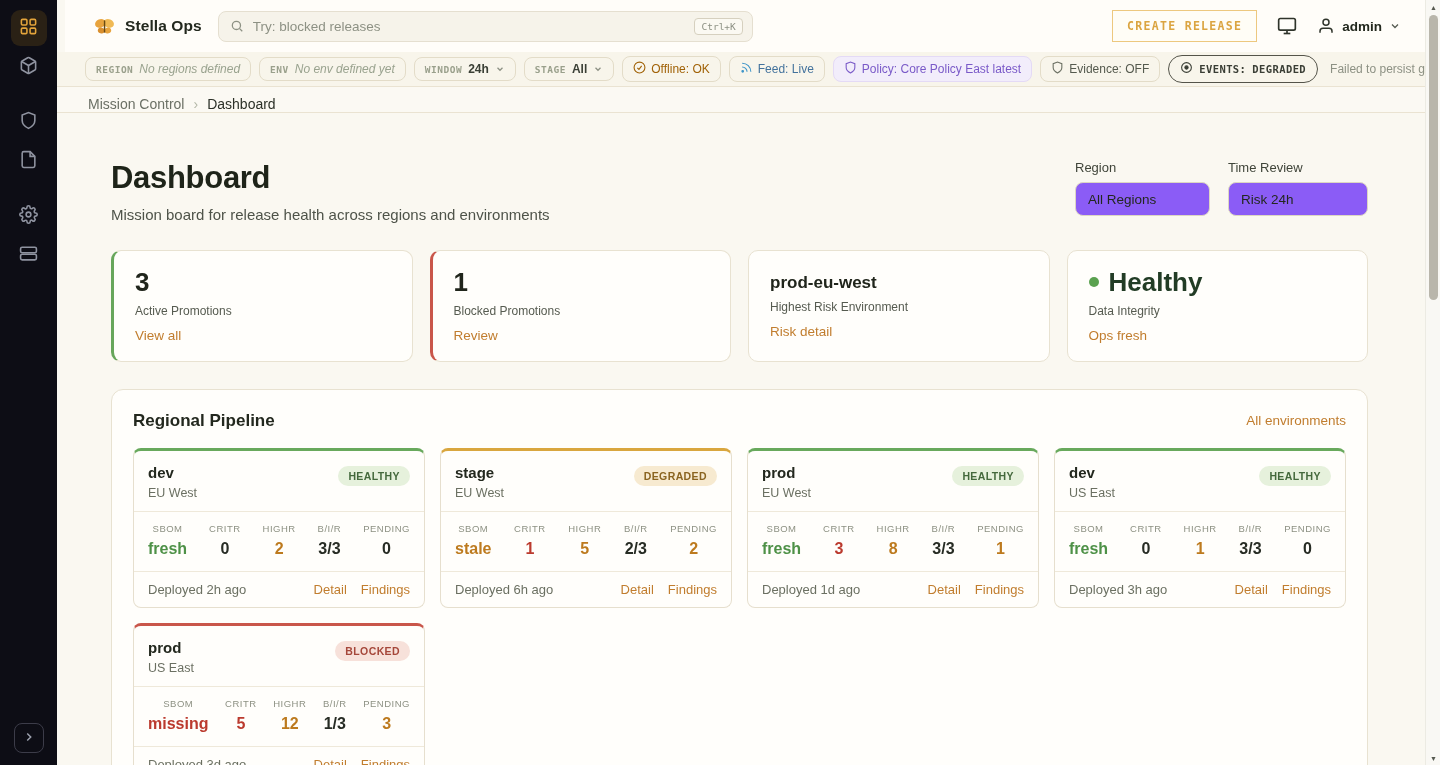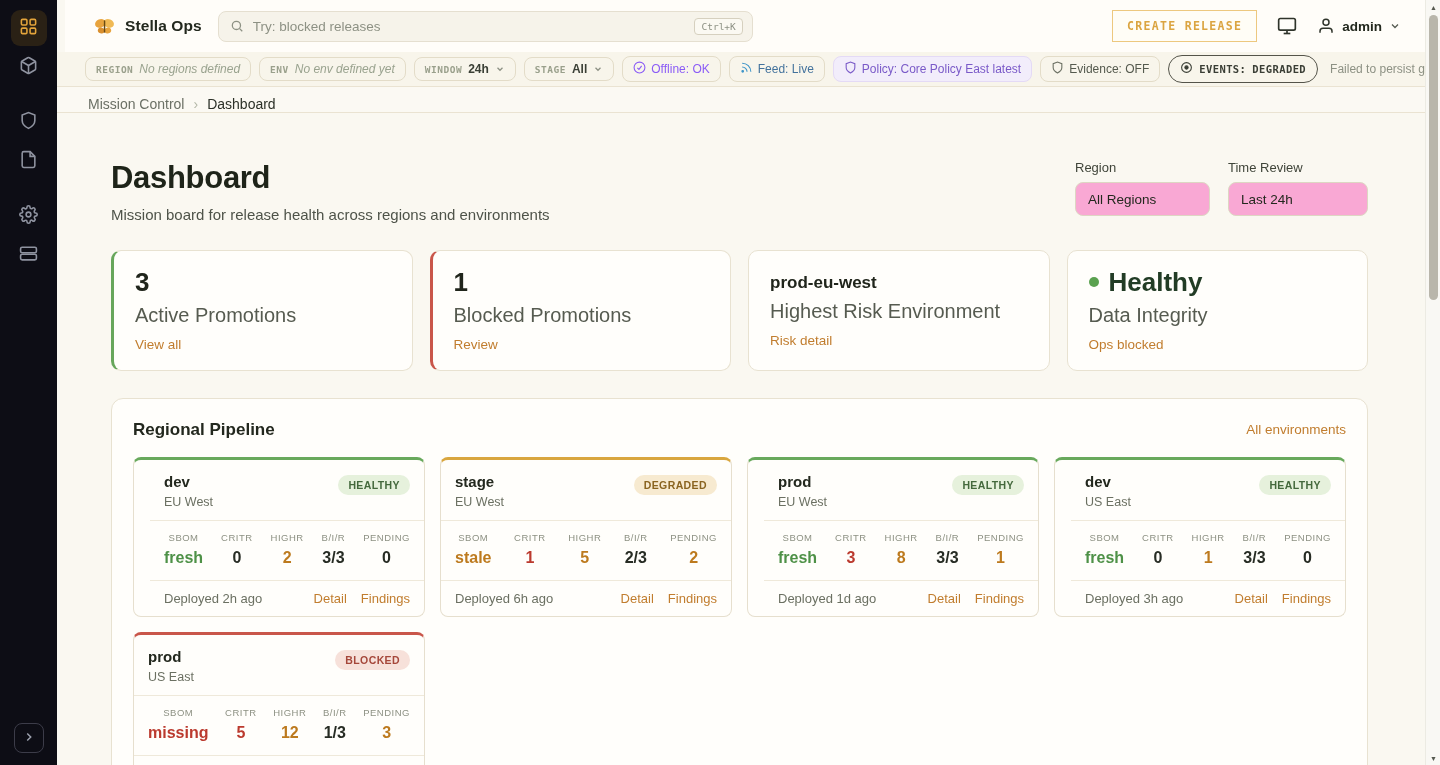--- a/index.html
+++ b/index.html
@@ -46,21 +46,21 @@
   
   .contextbar { height:35px; flex-shrink:0; background:#f8f5eb; border-bottom:1px solid #eae3d2; display:flex; align-items:center; gap:8px; padding:0 12px 0 28px; white-space:nowrap; overflow:hidden; }
   .chip { display:inline-flex; align-items:center; gap:6px; border:1px solid #e3dcc8; border-radius:8px; padding:4px 10px; background:transparent; flex-shrink:0; }
   .chip-label { font-family:"DejaVu Sans Mono", monospace; font-size:9.5px; letter-spacing:.5px; color:#9aa08c; font-weight:bold; }
   .chip-italic { font-style:italic; font-size:12px; color:#9aa38f; }
   .chip-strong { font-size:12px; font-weight:bold; color:#3a3f35; }
   .chip .cchev { color:#8d9184; display:flex; }
   .chip .cchev svg { width:10px; height:10px; }
   .status-chip { font-size:12px; gap:5px; }
   .status-chip svg { width:13px; height:13px; }
-  .chip.offline { color:#8b5cf6; }
+  .chip.offline { color:#a16207; }
   .chip.feed { color:#43729c; }
   .chip.feed svg { color:#3d94c8; }
   .chip.policy { color:#7a5ac8; background:#f2edfb; border-color:#e4daf6; }
   .chip.evidence { color:#555a4e; }
   .chip.evidence svg { color:#6a6f62; }
   .events-pill { border:1px solid #54544a; border-radius:999px; padding:4px 11px; gap:6px; display:inline-flex; align-items:center; color:#3a3e35; flex-shrink:0; }
   .events-pill svg { width:13px; height:13px; }
   .events-text { font-family:"DejaVu Sans Mono", monospace; font-size:10.5px; font-weight:bold; letter-spacing:.4px; }
   .ctx-warning { font-size:12px; color:#8d9184; margin-left:4px; flex-shrink:0; }
 
@@ -70,44 +70,44 @@
   .bc-sep { color:#b4b8a8; }
   .bc-current { color:#2c3128; }
 
   
   .content { flex:1; padding:47px 57px 0 54px; overflow:hidden; }
   .title-row { display:flex; justify-content:space-between; align-items:flex-start; }
   .page-title { font-size:31px; font-weight:bold; color:#1e2419; letter-spacing:-.3px; }
   .page-subtitle { margin-top:10px; font-size:15px; color:#4e5349; }
   .filters { display:flex; gap:18px; }
   .filter-label { font-size:13px; color:#3f4439; margin-bottom:7px; }
-  .select { height:34px; border:1px solid #ddd6c3; border-radius:8px; background:#f9a8d4; display:flex; align-items:center; padding:0 12px; font-size:13.5px; color:#23281e; }
+  .select { height:34px; border:1px solid #ddd6c3; border-radius:8px; background:#8b5cf6; display:flex; align-items:center; padding:0 12px; font-size:13.5px; color:#23281e; }
   .select.region { width:135px; } .select.window { width:140px; }
 
   
   .stats-grid { margin-top:27px; display:grid; grid-template-columns:repeat(4, 1fr); gap:17px; }
   .stat-card { background:#fffefb; border:1px solid #e8e2d1; border-radius:10px; padding:17px 21px; min-height:108px; }
   .stat-card[data-accent="green"] { border-left:3px solid #67a65b; }
   .stat-card[data-accent="red"] { border-left:3px solid #c9564a; }
   .stat-value { font-size:26px; font-weight:bold; color:#20251b; line-height:1.1; }
   .stat-value.small { font-size:17px; padding-top:6px; }
   .stat-value.healthy { color:#223c25; display:flex; align-items:center; }
   .dot { width:10px; height:10px; border-radius:50%; background:#5aa14f; display:inline-block; margin-right:10px; }
-  .stat-label { margin-top:7px; font-size:20px; color:#565b50; }
+  .stat-label { margin-top:7px; font-size:12px; color:#565b50; }
   .stat-link { display:inline-block; margin-top:10px; font-size:13.5px; color:#c17d2e; }
 
   
   .panel { margin-top:27px; background:#fffefb; border:1px solid #e8e2d1; border-radius:12px; padding:21px; }
   .panel-head { display:flex; justify-content:space-between; align-items:center; }
   .panel-title { font-size:17px; font-weight:bold; color:#23281e; }
   .panel-link { font-size:13.5px; color:#c17d2e; }
   .pgrid { margin-top:17px; display:grid; grid-template-columns:repeat(4, 1fr); gap:15px; }
 
   .pcard { background:#fffefb; border:1px solid #e6dfce; border-top-width:3px; border-radius:8px; }
-  .pcard[data-status="healthy"] { border-top-color:#68a95c;padding-left:16px; }
+  .pcard[data-status="healthy"] { border-top-color:#68a95c; }
   .pcard[data-status="degraded"] { border-top-color:#d9a63e; }
   .pcard[data-status="blocked"] { border-top-color:#c9564a; }
   .pcard-head { padding:13px 14px 11px; display:flex; justify-content:space-between; align-items:flex-start; }
   .pname { font-size:15px; font-weight:bold; color:#23281e; line-height:18px; }
   .pregion { font-size:12.5px; color:#6b7062; margin-top:4px; }
   .badge { font-size:10.5px; font-weight:bold; letter-spacing:.4px; padding:4px 10px; border-radius:10px; margin-top:2px; }
   .badge[data-status="healthy"] { background:#e6f1dc; color:#44693c; }
   .badge[data-status="degraded"] { background:#f7ead0; color:#8a6420; }
   .badge[data-status="blocked"] { background:#f7e1da; color:#a5473a; }
   .pstats { display:flex; justify-content:space-between; padding:11px 14px 13px; border-top:1px solid #efe9da; }
@@ -316,21 +316,21 @@
           <h1 class="page-title" data-interactable="false">Dashboard</h1>
           <div class="page-subtitle" data-interactable="false">Mission board for release health across regions and environments</div>
         </div>
         <div class="filters" data-interactable="false">
           <div class="filter" data-interactable="false">
             <div class="filter-label" data-interactable="false">Region</div>
             <div class="select region" data-interactable="true">All Regions</div>
           </div>
           <div class="filter" data-interactable="false">
             <div class="filter-label" data-interactable="false">Time Review</div>
-            <div class="select window" data-interactable="true">Last 24h</div>
+            <div class="select window" data-interactable="true">Risk 24h</div>
           </div>
         </div>
       </div>
 
       <div class="stats-grid" data-interactable="false">
         <div class="stat-card" data-interactable="false" data-accent="green">
           <div class="stat-value" data-interactable="false">3</div>
           <div class="stat-label" data-interactable="false">Active Promotions</div>
           <a class="stat-link" data-interactable="true">View all</a>
         </div>
@@ -343,21 +343,21 @@
           <div class="stat-value small" data-interactable="false">prod-eu-west</div>
           <div class="stat-label" data-interactable="false">Highest Risk Environment</div>
           <a class="stat-link" data-interactable="true">Risk detail</a>
         </div>
         <div class="stat-card" data-interactable="false" data-accent="none">
           <div class="stat-value healthy">
             <span class="dot" data-interactable="false"></span>
             <span data-interactable="false">Healthy</span>
           </div>
           <div class="stat-label" data-interactable="false">Data Integrity</div>
-          <a class="stat-link" data-interactable="true">Ops blocked</a>
+          <a class="stat-link" data-interactable="true">Ops fresh</a>
         </div>
       </div>
 
       <div class="panel" data-interactable="false">
         <div class="panel-head">
           <div class="panel-title" data-interactable="false">Regional Pipeline</div>
           <a class="panel-link" data-interactable="true">All environments</a>
         </div>
         <div class="pgrid" data-interactable="false">
 

